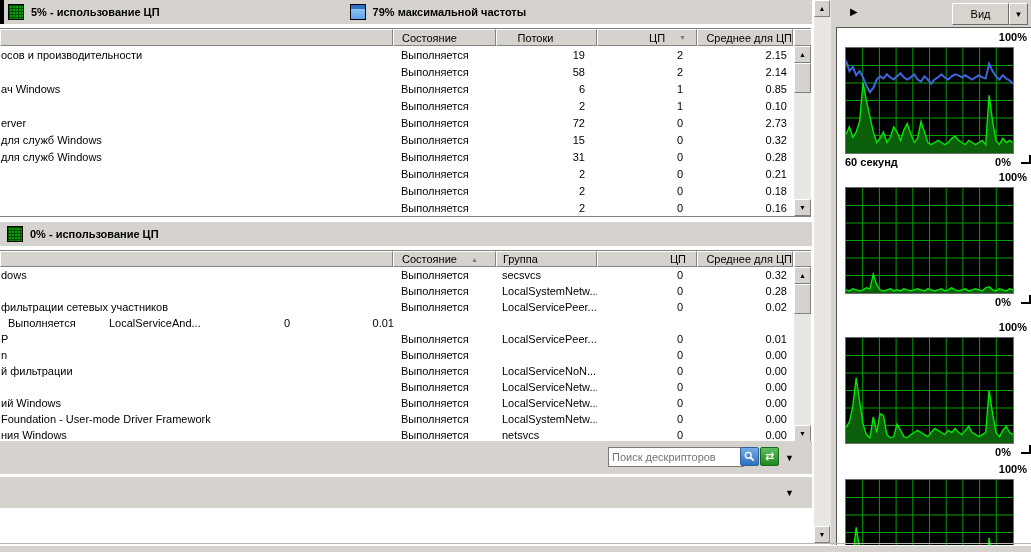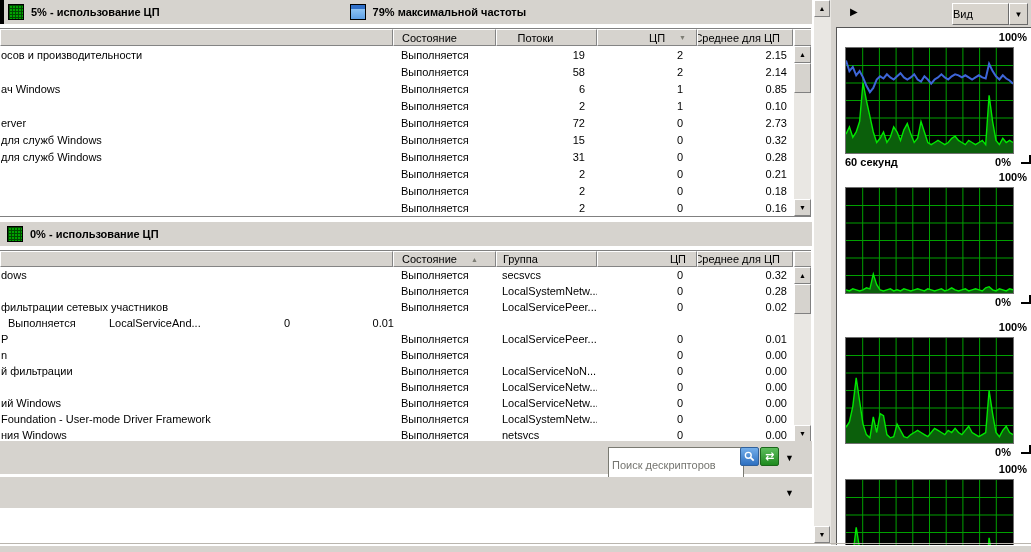--- a/index.html
+++ b/index.html
@@ -38,21 +38,21 @@
   .cell{box-sizing:border-box;overflow:hidden;white-space:nowrap;}
   .c-name{width:393px;padding-left:1px;}
   .c-status{width:103px;padding-left:8px;}
   .c-num{width:101px;text-align:right;padding-right:12px;}
   .c-group{width:101px;padding-left:6px;}
   .c-cpu{width:100px;text-align:right;padding-right:14px;}
   .c-avg{width:96px;text-align:right;padding-right:6px;}
   .th.c-name{padding-left:4px;}
   .th.c-num{justify-content:center;padding-right:22px;}
   .th.c-cpu{justify-content:flex-end;padding-right:10px;}
-  .th.c-avg{justify-content:flex-end;padding-right:12px;}
+  .th.c-avg{justify-content:flex-end;padding-right:0;}
   .th.c-status{padding-left:8px;}
   .th.c-group{padding-left:6px;}
 
   
   .vscroll{position:absolute;top:0;right:0;width:17px;background:#e9e7e3;}
   .t1 .vscroll{top:17px;bottom:0;}
   .t2 .vscroll{top:16px;bottom:0;}
   .sb-btn{position:absolute;left:0;width:17px;height:17px;background:#d6d3ce;
     border:1px solid #808080;border-top-color:#fff;border-left-color:#fff;box-sizing:border-box;
     display:flex;align-items:center;justify-content:center;font-size:7px;color:#000;}
@@ -63,35 +63,35 @@
   .hdr-filler{position:absolute;top:0;right:0;width:17px;background:#d6d3ce;
     border-top:1px solid #fff;border-left:1px solid #fff;border-bottom:1px solid #848484;box-sizing:border-box;}
   .t1 .hdr-filler{height:17px;}
   .t2 .hdr-filler{height:16px;}
 
   .main-scroll{position:absolute;left:813px;top:0;width:18px;height:543px;background:#e9e7e3;border-left:1px solid #fff;box-sizing:border-box;}
   .main-scroll .sb-btn{width:16px;}
 
   
   .search-input{position:absolute;left:608px;top:6px;width:128px;height:18px;border:1px solid #7a7a72;
-    background:#fff;font-family:inherit;font-size:11px;padding:8px 3px;box-sizing:content-box;color:#000;}
+    background:#fff;font-family:inherit;font-size:11px;padding:0 3px;box-sizing:content-box;color:#000;}
   .search-input::placeholder{color:#757570;}
   .sq-btn{position:absolute;top:6px;width:19px;height:19px;border:1px solid #30609a;border-radius:2px;
     display:flex;align-items:center;justify-content:center;box-sizing:border-box;cursor:pointer;}
   .btn-search{left:740px;background:linear-gradient(#74aeea,#2d6fc0);}
   .btn-refresh{left:760px;background:linear-gradient(#5dbd5d,#1e8a1e);border-color:#1a661a;
     color:#fff;font-size:11px;font-weight:bold;}
 
   
   .rpanel{position:absolute;left:831px;top:0;width:200px;height:552px;background:#d6d3ce;}
   .rtop{position:absolute;left:0;top:0;width:200px;height:26px;background:#d6d3ce;}
   .collapse-arrow{position:absolute;left:19px;top:6px;font-size:10px;color:#000;cursor:pointer;}
   .view-btn{position:absolute;left:121px;top:3px;width:57px;height:22px;background:#d8d4cd;
     border:1px solid #6b6b6b;border-top-color:#fff;border-left-color:#fff;box-sizing:border-box;
-    display:flex;align-items:center;justify-content:flex-start;cursor:pointer;}
+    display:flex;align-items:center;justify-content:center;cursor:pointer;}
   .view-dd{position:absolute;left:178px;top:3px;width:19px;height:22px;background:#d8d4cd;
     border:1px solid #6b6b6b;border-top-color:#fff;border-left-color:#fff;box-sizing:border-box;
     display:flex;align-items:center;justify-content:center;font-size:8px;cursor:pointer;}
   .gwrap{position:absolute;left:5px;top:27px;width:195px;height:525px;background:#fff;
     border-left:1px solid #555;border-top:1px solid #555;box-sizing:border-box;padding:2px 0 0 8px;}
   .glabel{display:flex;align-items:center;height:16px;font-weight:bold;white-space:nowrap;margin-top:1px;flex-direction:column;}
   .glabel .title{width:118px;overflow:hidden;}
   .glabel .pct{margin-left:auto;margin-right:4px;}
   .gfooter{display:flex;align-items:center;height:16px;font-weight:bold;white-space:nowrap;gap:6px;}
   .gfooter .pct{margin-left:auto;margin-right:4px;}

